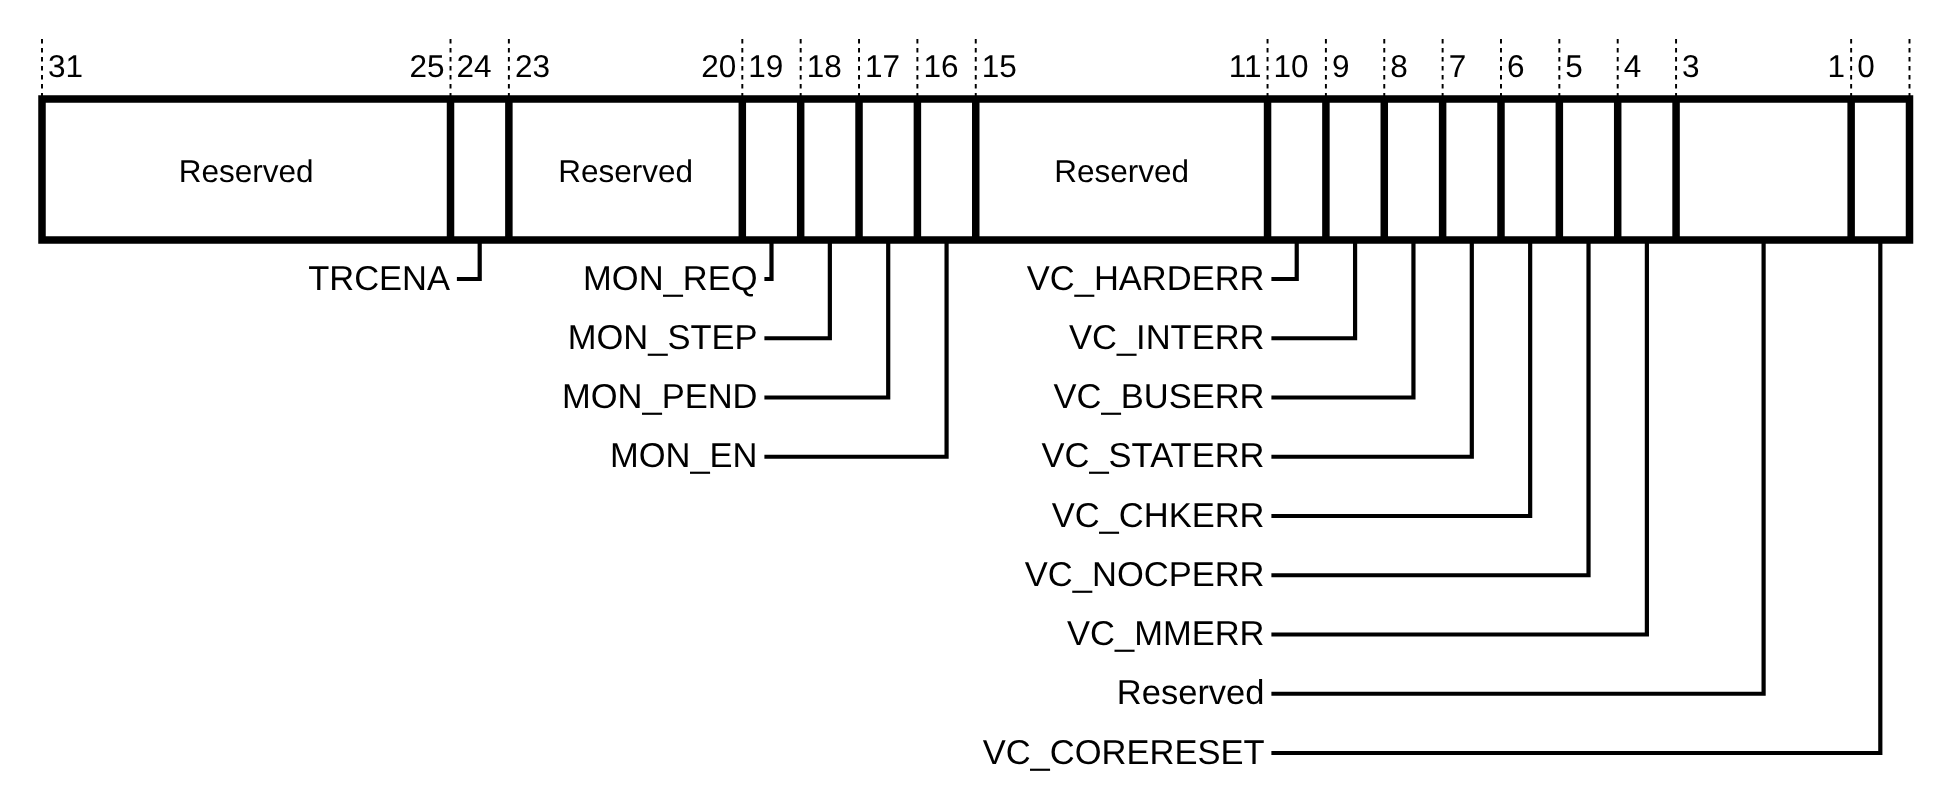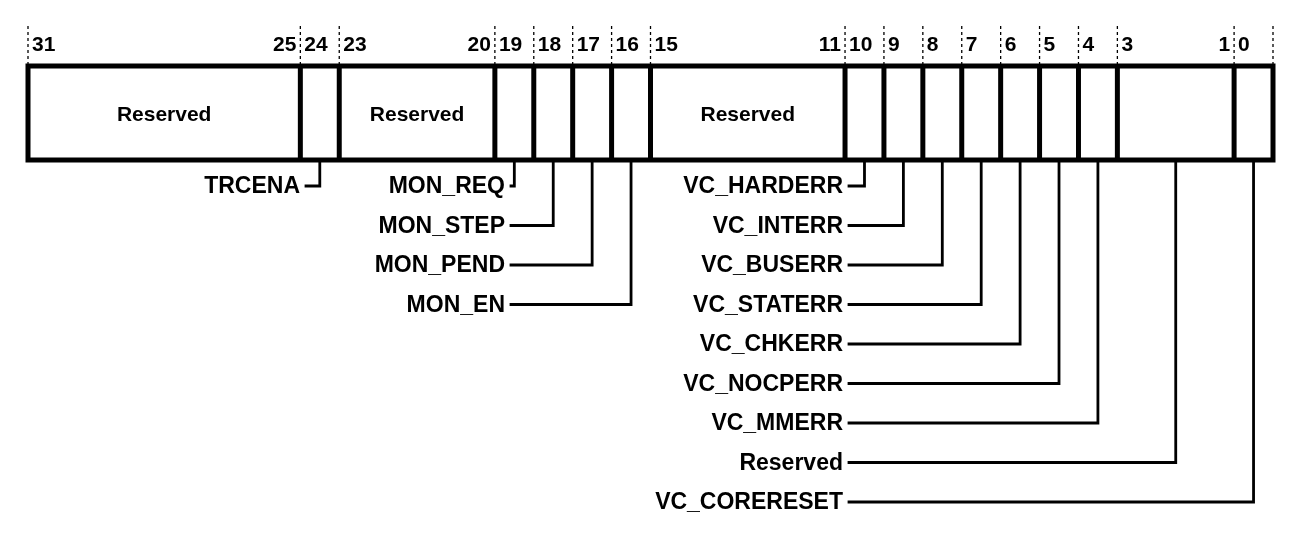--- a/index.html
+++ b/index.html
@@ -3,21 +3,21 @@
 <meta charset="utf-8">
 <style>
   html,body{margin:0;padding:0;background:#ffffff;}
   body{
     width:1306px;height:538px;
     font-family:"Liberation Sans", sans-serif;
     color:#000000;
     overflow:hidden;
     position:relative;
   }
-  #stage{position:absolute;left:0;top:0;width:1306px;height:448px;font-weight:bold;}
+  #stage{position:absolute;left:0;top:0;width:1306px;height:448px;}
   #stage svg{position:absolute;left:0;top:0;}
 
   .bitnum{
     font-family:"Liberation Sans", sans-serif;
     font-size:21px;
     fill:#000000;
   }
   .fieldlabel{
     font-family:"Liberation Sans", sans-serif;
     font-size:21px;

